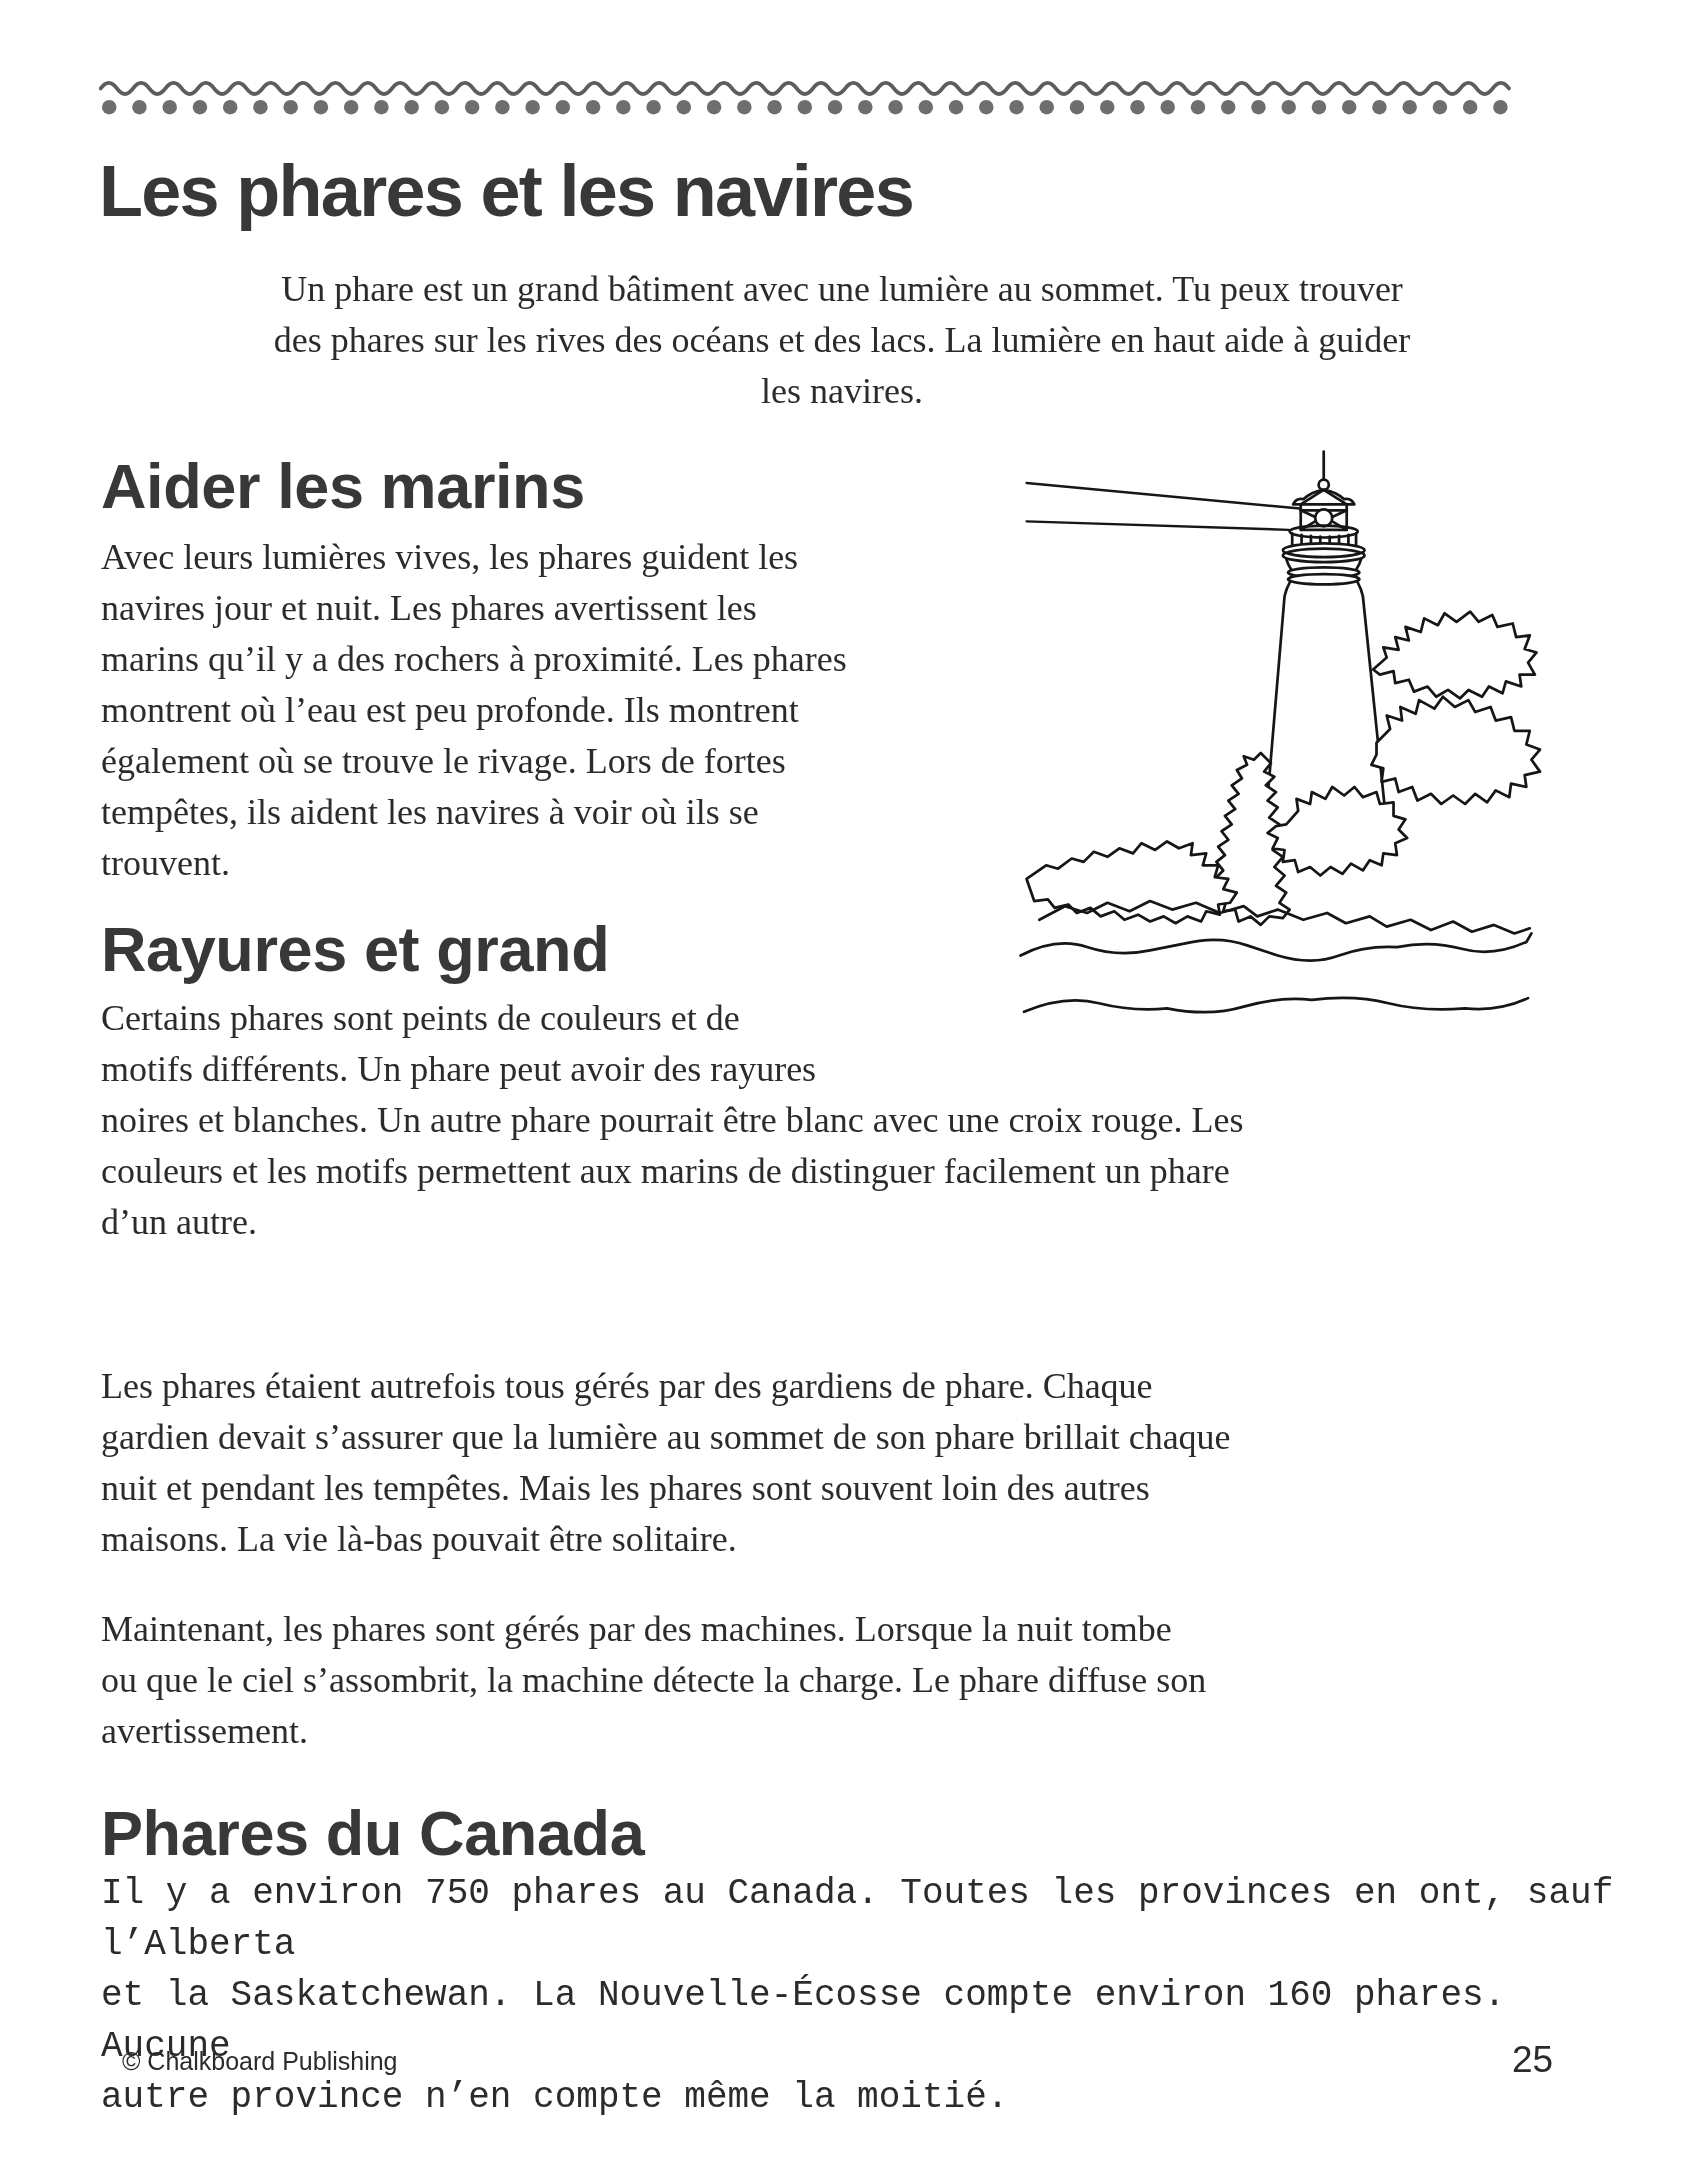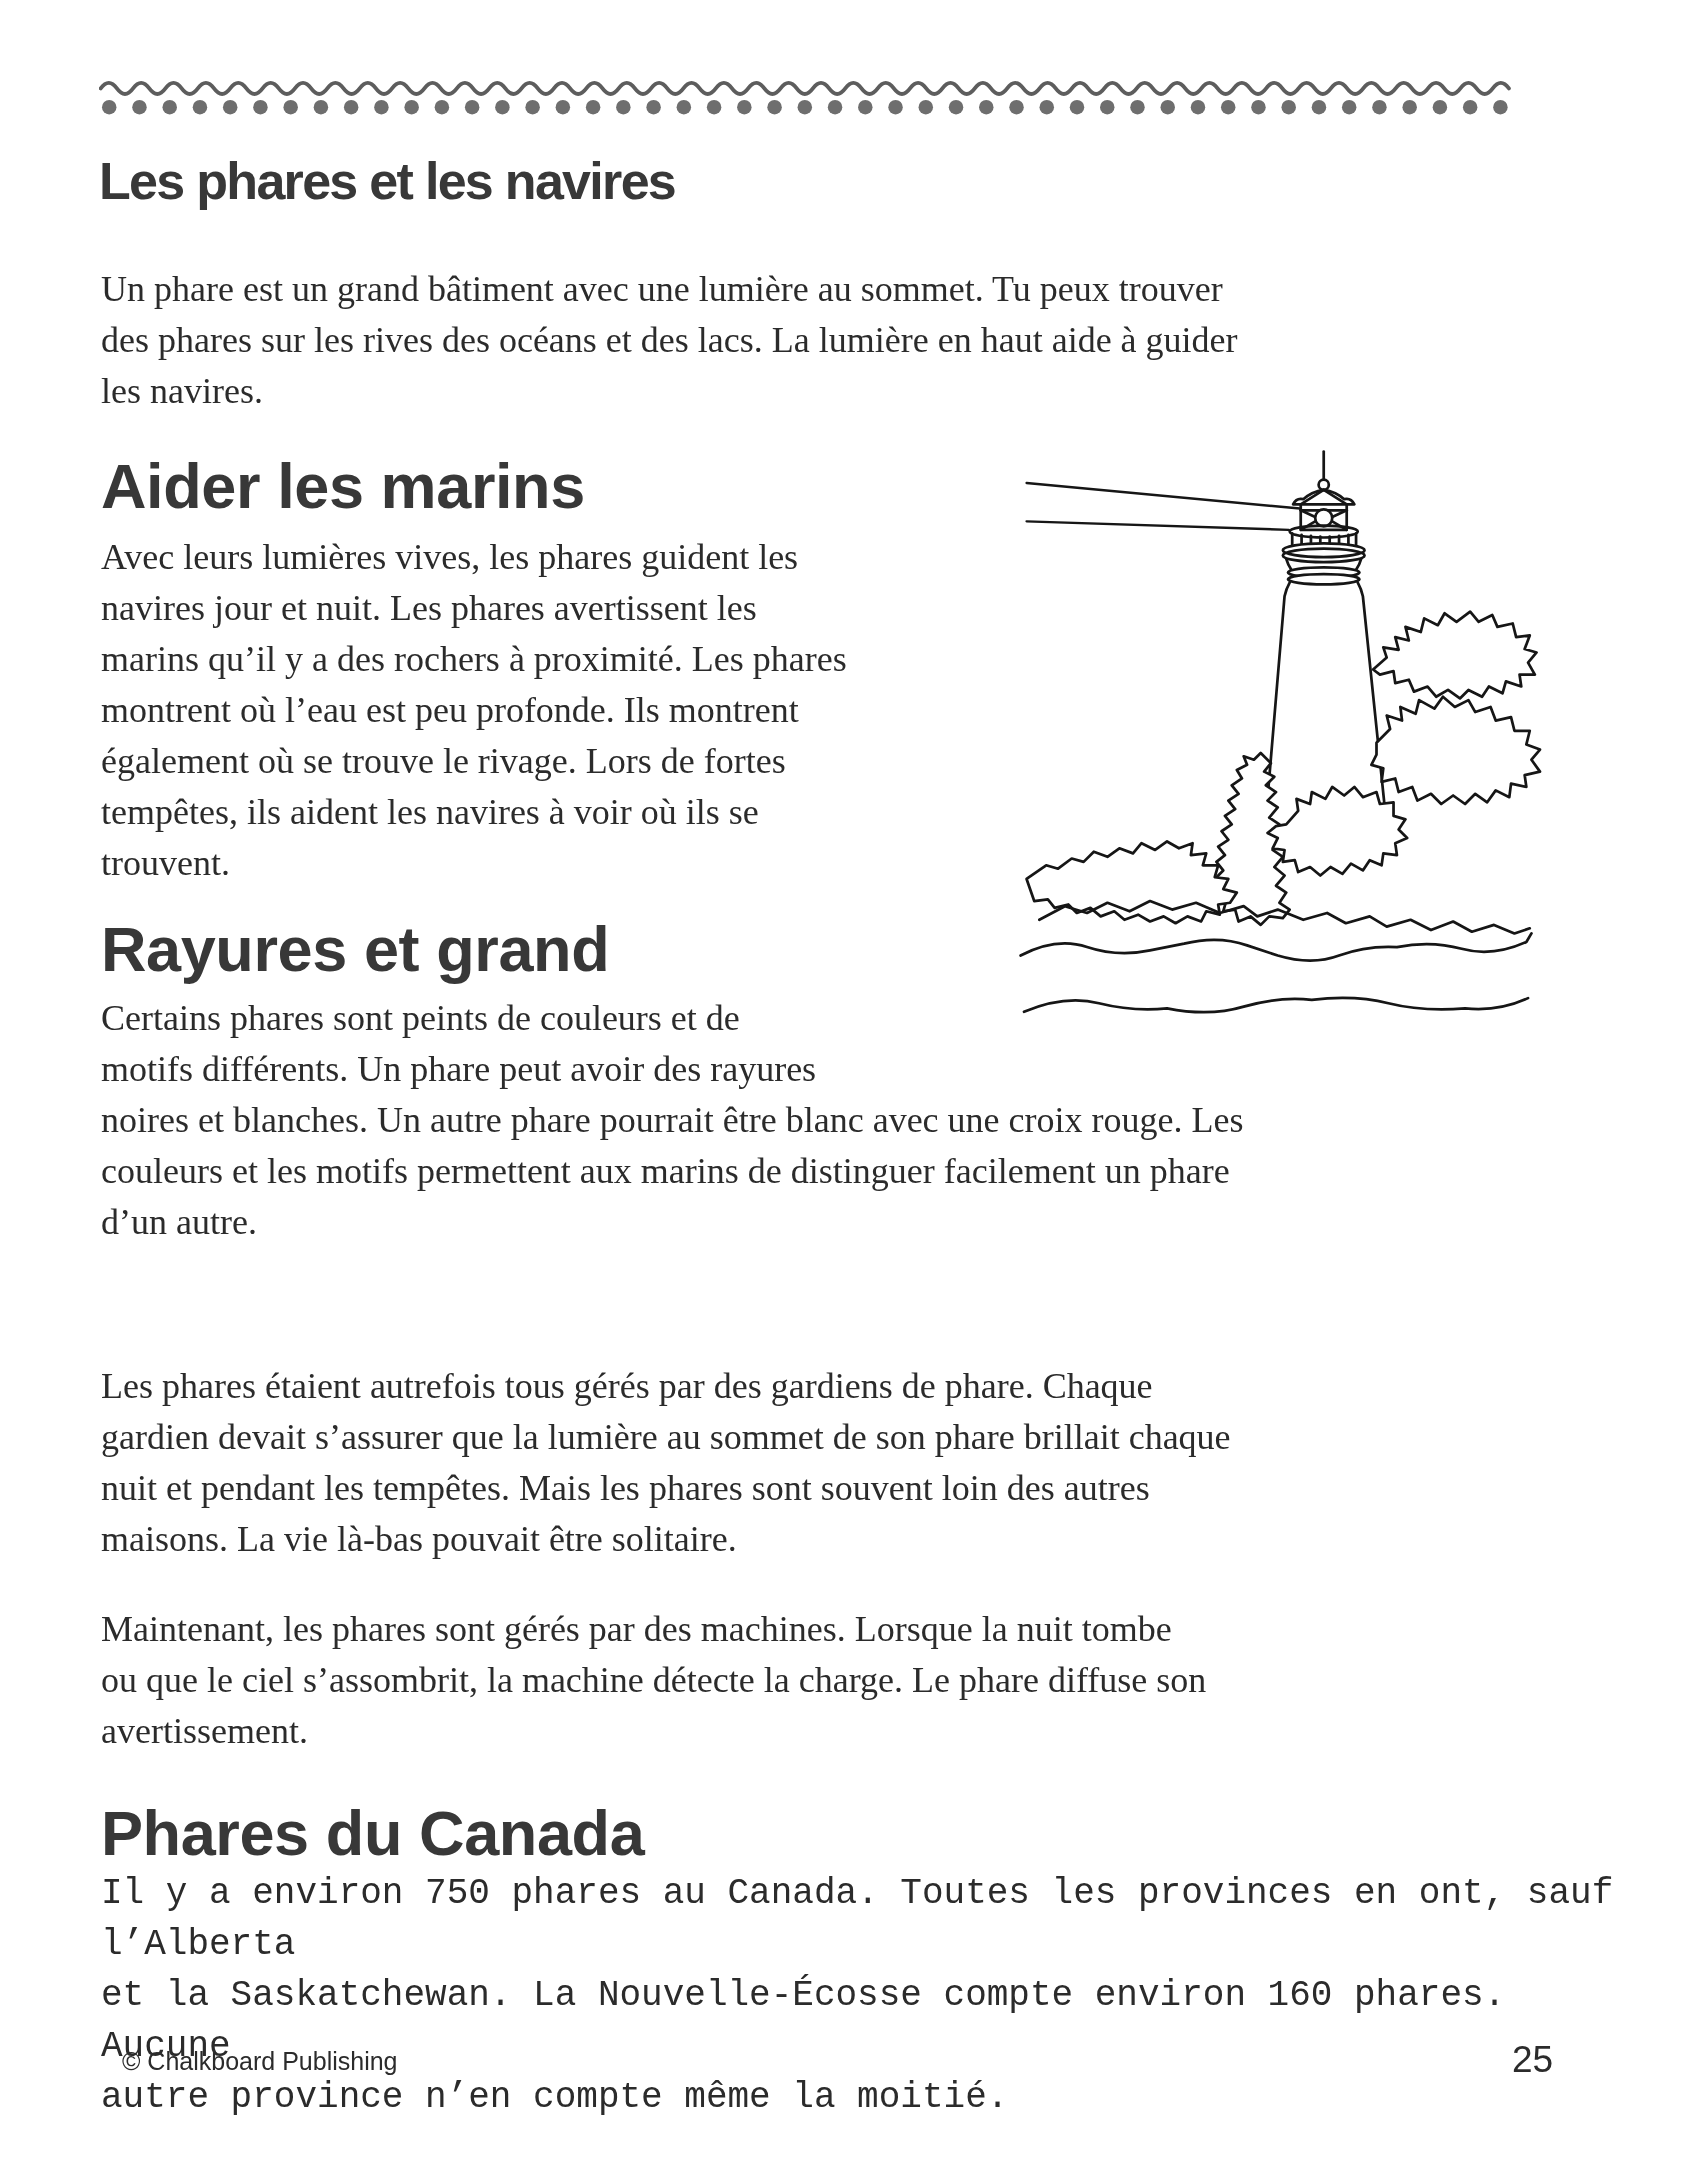--- a/index.html
+++ b/index.html
@@ -8,35 +8,35 @@
     width:1685px;height:2181px;
     background:#ffffff;
     overflow:hidden;
     font-family:"Liberation Serif", serif;
     color:#2e2e2e;
   }
   .border-svg{position:absolute;left:99px;top:73px;}
   .page-title{
     position:absolute;left:99px;top:155px;margin:0;
     font-family:"Liberation Sans", sans-serif;
-    font-weight:bold;font-size:52px;line-height:1;
+    font-weight:bold;font-size:72px;line-height:1;
     letter-spacing:-1.7px;color:#383838;
   }
   .body-text{
     position:absolute;left:101px;margin:0;
     font-size:36px;line-height:51px;
     white-space:pre-line;color:#2b2b2b;
   }
   .section-heading{
     position:absolute;left:101px;margin:0;
     font-family:"Liberation Sans", sans-serif;
     font-weight:bold;font-size:63px;line-height:1;
     letter-spacing:-0.4px;color:#383838;
   }
-  .intro{top:264px;width:1482px;}
+  .intro{top:264px;width:1482px;text-align:center;}
   .h-aider{top:455px;}
   .p-aider{top:532px;width:980px;}
   .h-rayures{top:918px;}
   .p-rayures{top:993px;width:1516px;}
   .h-vie{top:1282px;}
   .p-vie{top:1361px;width:1516px;}
   .p-machines{top:1604px;width:1516px;}
   .h-canada{top:1802px;}
   .p-canada{top:1868px;width:1516px;font-family:Liberation Mono, monospace;}
   .illustration{position:absolute;left:1005px;top:443px;}

